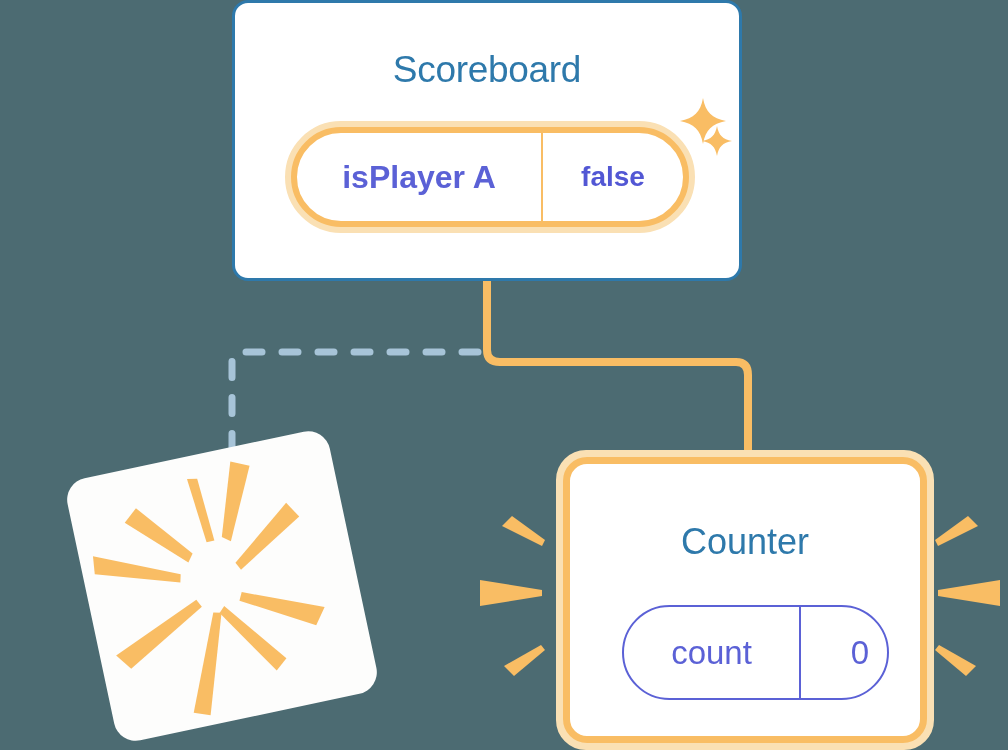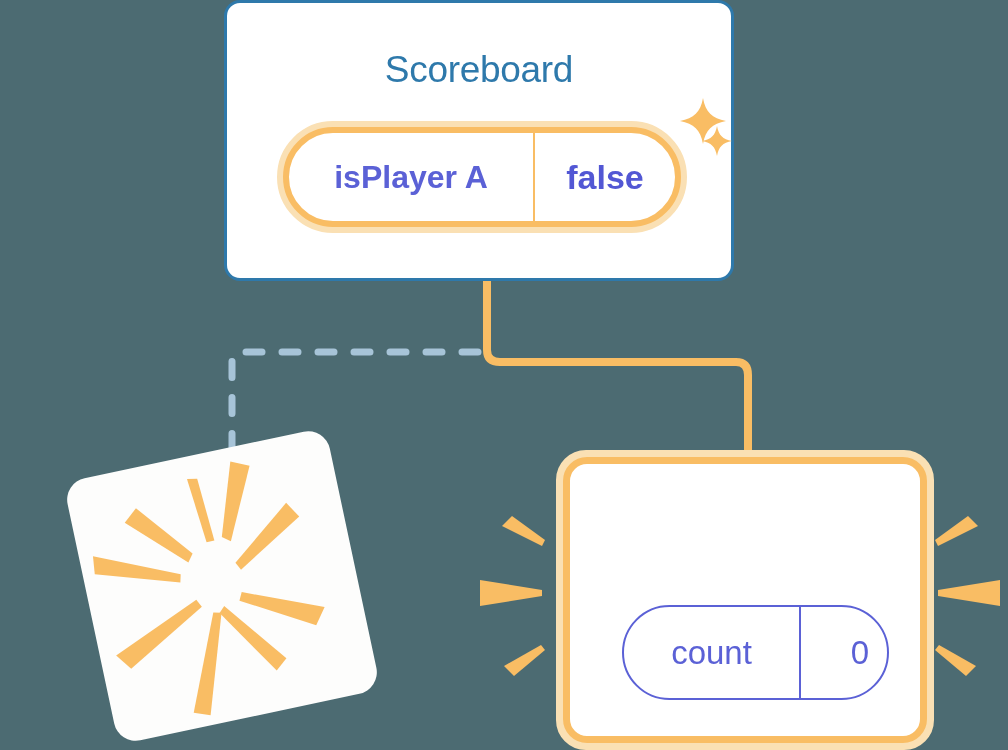--- a/index.html
+++ b/index.html
@@ -17,21 +17,21 @@
     position: relative;
     width: 1008px;
     height: 750px;
   }
 
   
   .abs { position: absolute; }
 
   
   #scoreboard-card {
-    left: 224px;
+    left: 232px;
     top: 0px;
     width: 510px;
     height: 281px;
     background: #ffffff;
     border: 3px solid #2e79ab;
     border-radius: 16px;
     box-sizing: border-box;
     z-index: 40;
   }
   #scoreboard-title {
@@ -83,21 +83,21 @@
     font-size: 32px;
     color: #5b61d6;
     border-right: 2px solid #f9bd64;
     font-weight: bold;
   }
   #scoreboard-pill-value {
     flex: 1 1 auto;
     display: flex;
     align-items: center;
     justify-content: center;
-    font-size: 34px;
+    font-size: 28px;
     font-weight: bold;
     color: #5257d4;
   }
 
   
   .sparkle { position: absolute; z-index: 45; }
 
   
   #counter-card {
     left: 556px;
@@ -232,20 +232,21 @@
       <path d="M230 176 L218 192 L148 152 L152 144 Z"></path>
       <path d="M28 196 L16 180 L106 142 L110 150 Z"></path>
       <path d="M96 258 L80 252 L120 158 L128 160 Z"></path>
       <path d="M182 218 L170 228 L126 160 L132 154 Z"></path>
       <path d="M250 118 L250 132 L162 132 L162 124 Z" opacity="0"></path>
     </g>
   </svg>
 
   <div id="counter-card" class="abs">
     <div id="counter-card-inner">
+      <div id="counter-title">Counter</div>
       <div id="counter-pill">
         <div id="counter-pill-key">count</div>
         <div id="counter-pill-value">0</div>
       </div>
     </div>
   </div>
 
   <svg id="counter-burst-left" class="burst-svg" width="80" height="200" viewBox="0 0 80 200">
     <g fill="#f9bd64">
       <path d="M42 16 L32 26 L72 46 L75 40 Z"></path>

